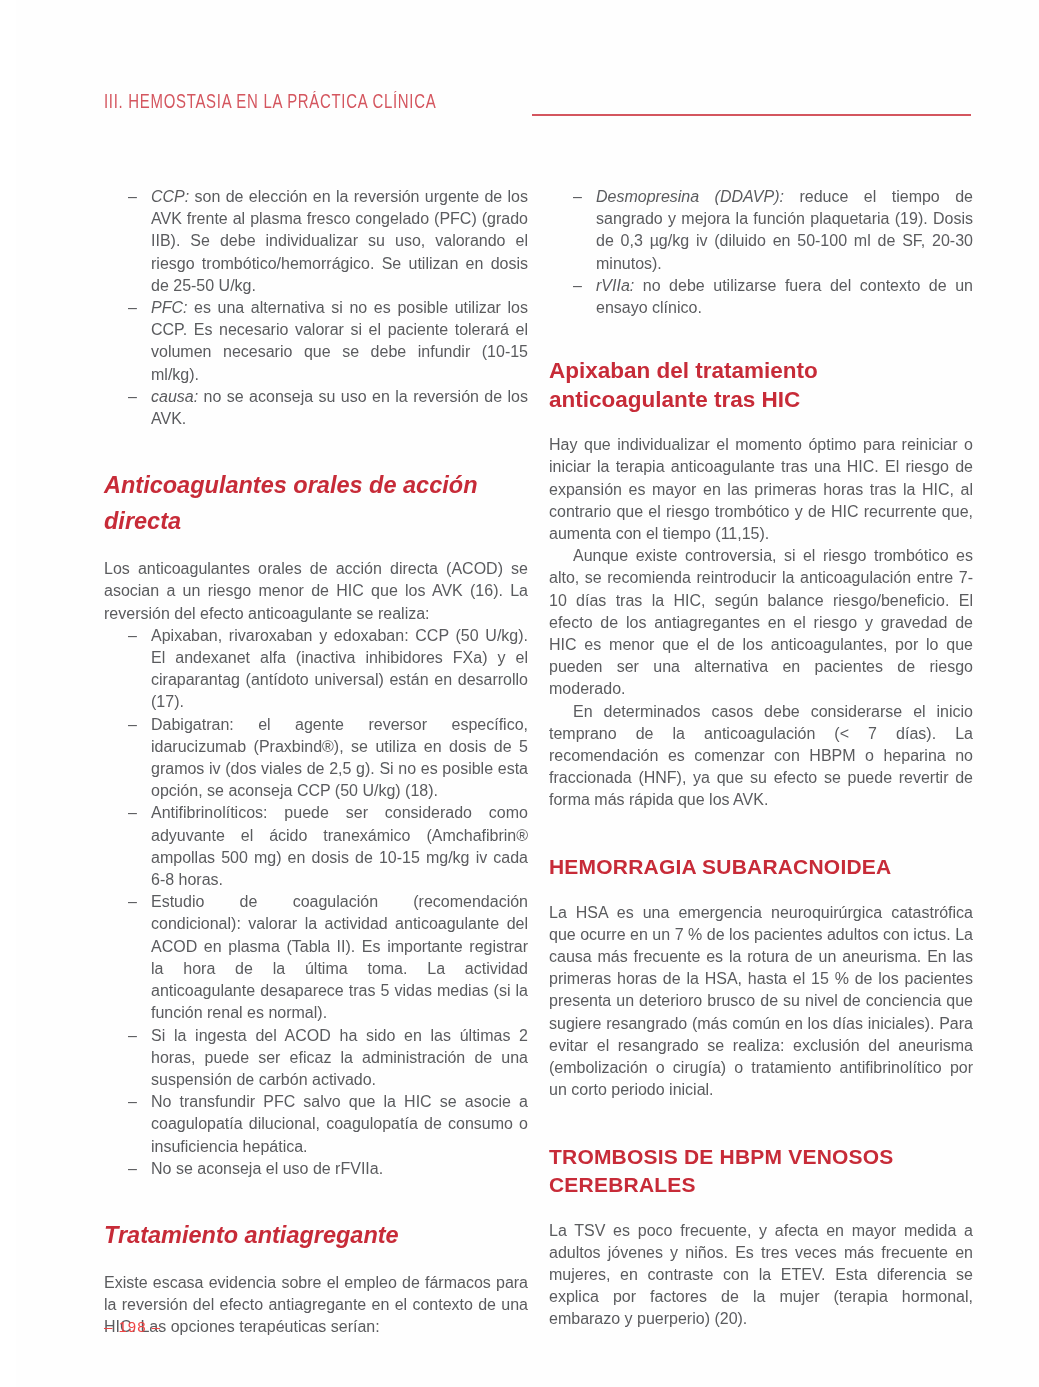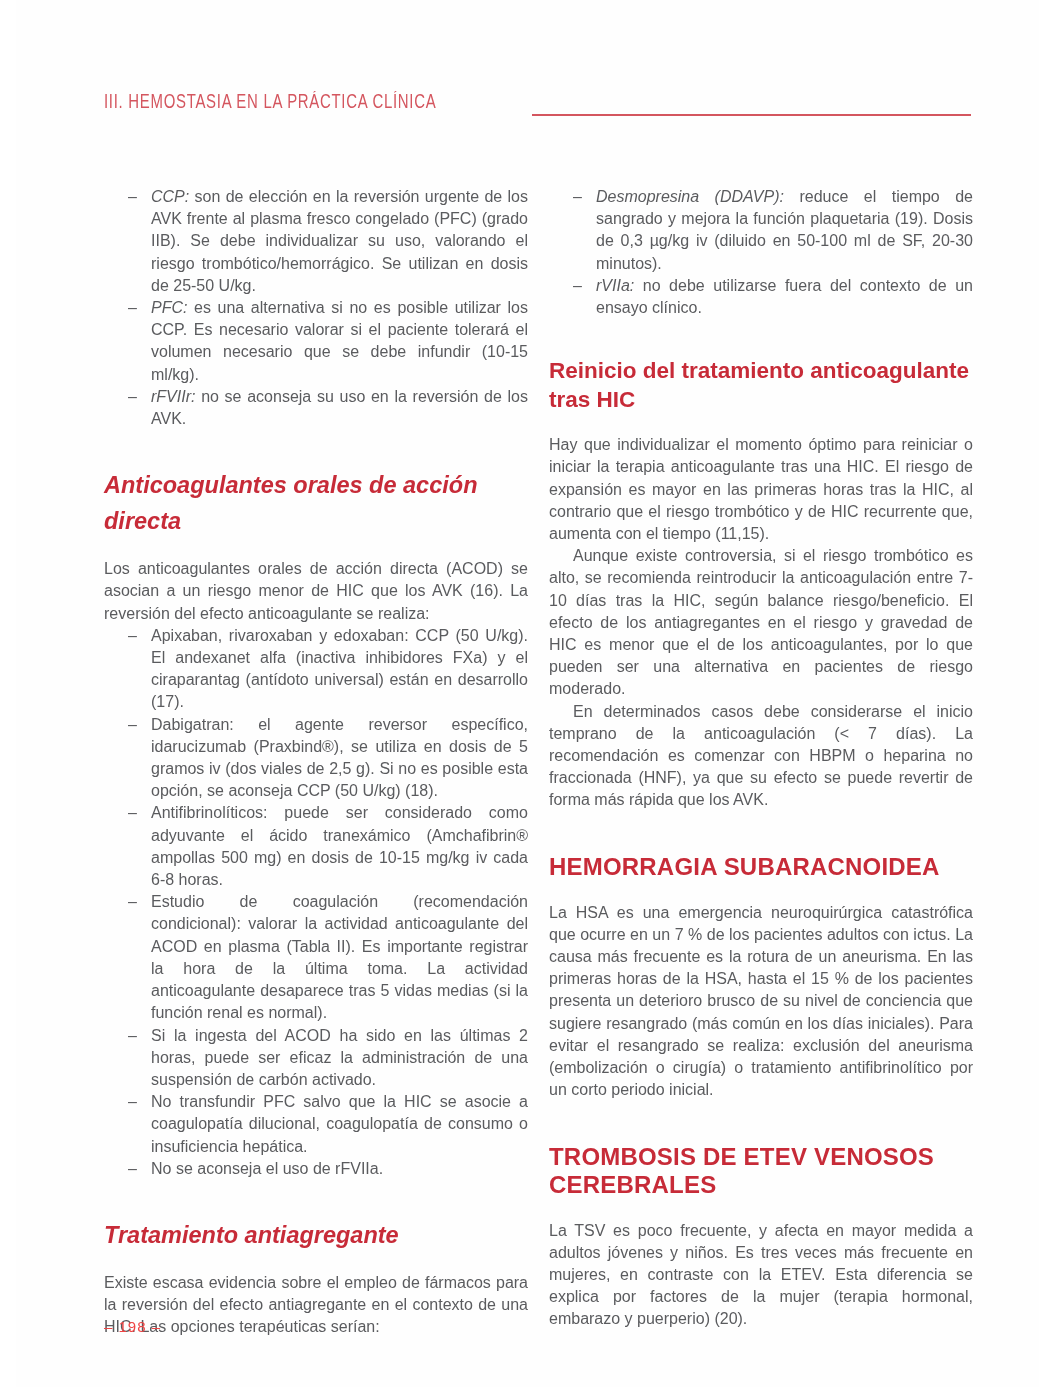--- a/index.html
+++ b/index.html
@@ -41,21 +41,21 @@
     font-size: 23.5px; line-height: 36px;
     margin: 37px 0 19px 0; text-align: left;
   }
   .h-bold {
     color: #c72b38; font-weight: bold;
     font-size: 22.5px; line-height: 29px;
     margin: 37px 0 20px 0; text-align: left;
   }
   .h-caps {
     color: #c72b38; font-weight: bold;
-    font-size: 24px; line-height: 28px; letter-spacing: 0.2px;
+    font-size: 21px; line-height: 28px; letter-spacing: 0.2px;
     margin: 41px 0 21px 0; text-align: left;
   }
   .para { margin: 0; }
   .indent { text-indent: 24px; }
 
   .page-number {
     position: absolute; bottom: 52px; left: 88px; width: 869px;
     text-align: left; color: #ef4444; font-size: 15px; letter-spacing: 1px;
   }
 </style>
@@ -76,21 +76,21 @@
       <ul>
         <li>
           <em>CCP:</em>
           <span>son de elección en la reversión urgente de los AVK frente al plasma fresco congelado (PFC) (grado IIB). Se debe individualizar su uso, valorando el riesgo trombótico/hemorrágico. Se utilizan en dosis de 25-50 U/kg.</span>
         </li>
         <li>
           <em>PFC:</em>
           <span>es una alternativa si no es posible utilizar los CCP. Es necesario valorar si el paciente tolerará el volumen necesario que se debe infundir (10-15 ml/kg).</span>
         </li>
         <li>
-          <em>rFVIIr:</em>
+          <em>causa:</em>
           <span>no se aconseja su uso en la reversión de los AVK.</span>
         </li>
       </ul>
 
       <h2 class="h-italic">Anticoagulantes orales de acción directa</h2>
 
       <p class="para">Los anticoagulantes orales de acción directa (ACOD) se asocian a un riesgo menor de HIC que los AVK (16). La reversión del efecto anticoagulante se realiza:</p>
 
       <ul>
         <li>
@@ -128,31 +128,31 @@
         <li>
           <em>Desmopresina (DDAVP):</em>
           <span>reduce el tiempo de sangrado y mejora la función plaquetaria (19). Dosis de 0,3 µg/kg iv (diluido en 50-100 ml de SF, 20-30 minutos).</span>
         </li>
         <li>
           <em>rVIIa:</em>
           <span>no debe utilizarse fuera del contexto de un ensayo clínico.</span>
         </li>
       </ul>
 
-      <h2 class="h-bold">Reinicio del tratamiento anticoagulante tras HIC</h2>
+      <h2 class="h-bold">Apixaban del tratamiento anticoagulante tras HIC</h2>
 
       <p class="para">Hay que individualizar el momento óptimo para reiniciar o iniciar la terapia anticoagulante tras una HIC. El riesgo de expansión es mayor en las primeras horas tras la HIC, al contrario que el riesgo trombótico y de HIC recurrente que, aumenta con el tiempo (11,15).</p>
       <p class="para indent">Aunque existe controversia, si el riesgo trombótico es alto, se recomienda reintroducir la anticoagulación entre 7-10 días tras la HIC, según balance riesgo/beneficio. El efecto de los antiagregantes en el riesgo y gravedad de HIC es menor que el de los anticoagulantes, por lo que pueden ser una alternativa en pacientes de riesgo moderado.</p>
       <p class="para indent">En determinados casos debe considerarse el inicio temprano de la anticoagulación (&lt; 7 días). La recomendación es comenzar con HBPM o heparina no fraccionada (HNF), ya que su efecto se puede revertir de forma más rápida que los AVK.</p>
 
       <h2 class="h-caps">HEMORRAGIA SUBARACNOIDEA</h2>
 
       <p class="para">La HSA es una emergencia neuroquirúrgica catastrófica que ocurre en un 7 % de los pacientes adultos con ictus. La causa más frecuente es la rotura de un aneurisma. En las primeras horas de la HSA, hasta el 15 % de los pacientes presenta un deterioro brusco de su nivel de conciencia que sugiere resangrado (más común en los días iniciales). Para evitar el resangrado se realiza: exclusión del aneurisma (embolización o cirugía) o tratamiento antifibrinolítico por un corto periodo inicial.</p>
 
-      <h2 class="h-caps">TROMBOSIS DE ETEV VENOSOS CEREBRALES</h2>
+      <h2 class="h-caps">TROMBOSIS DE HBPM VENOSOS CEREBRALES</h2>
 
       <p class="para">La TSV es poco frecuente, y afecta en mayor medida a adultos jóvenes y niños. Es tres veces más frecuente en mujeres, en contraste con la ETEV. Esta diferencia se explica por factores de la mujer (terapia hormonal, embarazo y puerperio) (20).</p>
 
     </div>
 
   </div>
 
   <div class="page-number">– 198 –</div>
 
 </div>

